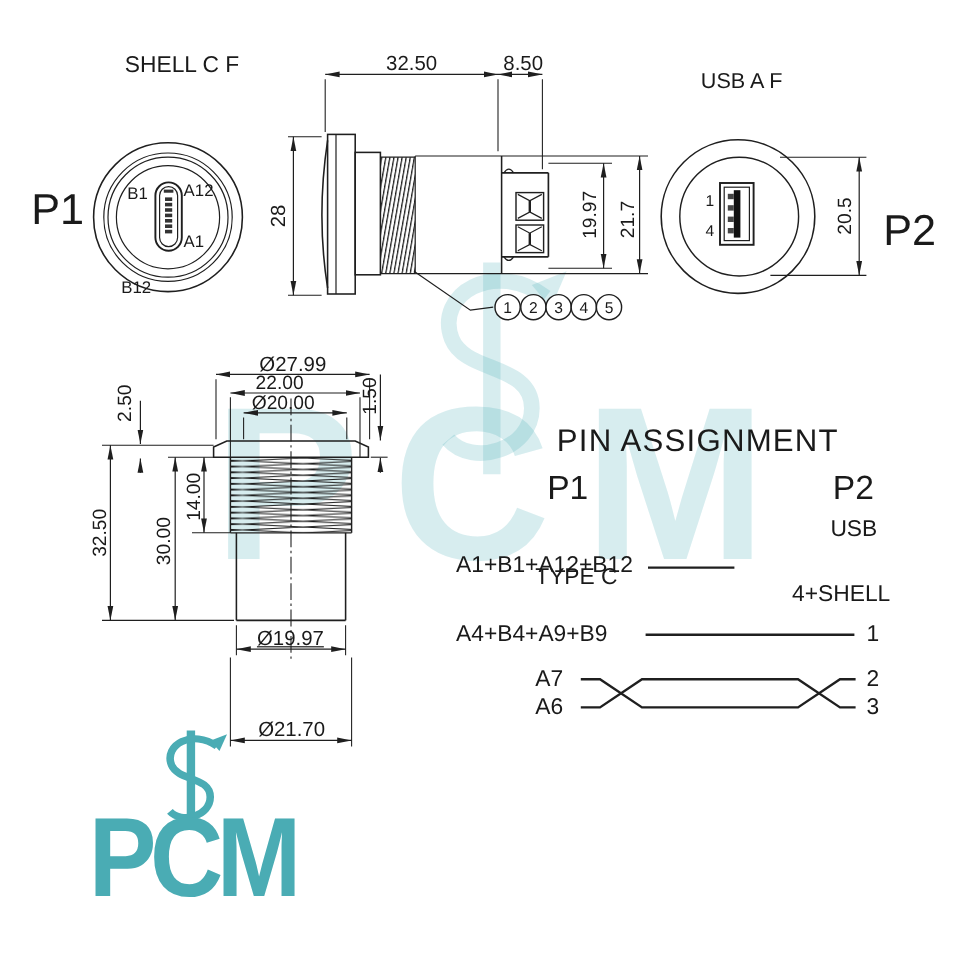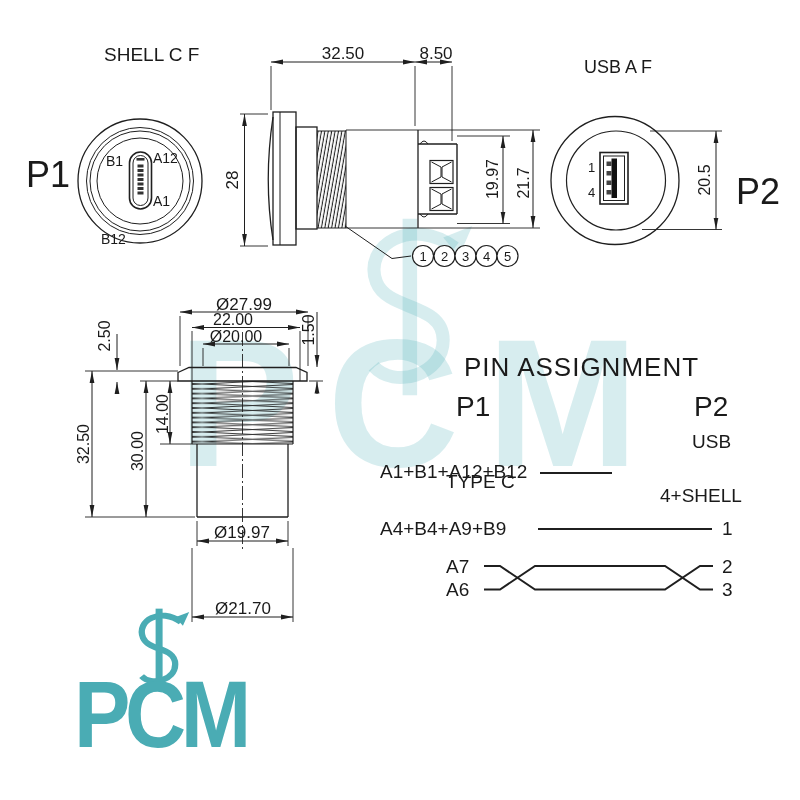--- a/index.html
+++ b/index.html
@@ -238,21 +238,21 @@
     <div class="lbl t16 rot" style="left:705px;top:180px;">20.5</div>
 
     <div class="lbl t17 c" style="left:244px;top:304px;">Ø27.99</div>
     <div class="lbl t16 c" style="left:233px;top:320px;">22.00</div>
     <div class="lbl t16 c" style="left:236px;top:337px;">Ø20.00</div>
     <div class="lbl t16 rot" style="left:105px;top:336px;">2.50</div>
     <div class="lbl t16 rot" style="left:309px;top:330px;">1.50</div>
     <div class="lbl t16 rot" style="left:84px;top:444px;">32.50</div>
     <div class="lbl t16 rot" style="left:138px;top:451px;">30.00</div>
     <div class="lbl t16 rot" style="left:163px;top:414px;">14.00</div>
-    <div class="lbl t17 c" style="left:242px;top:532px;">Ø19.97</div>
+    <div class="lbl t17 c" style="left:242px;top:532px;text-decoration:underline;">Ø19.97</div>
     <div class="lbl t17 c" style="left:243px;top:608px;">Ø21.70</div>
 
     <div class="lbl pa-title" style="left:464px;top:354px;">PIN  ASSIGNMENT</div>
     <div class="lbl pa-head" style="left:456px;top:393px;">P1</div>
     <div class="lbl pa-head" style="left:694px;top:393px;">P2</div>
     <div class="lbl pa-sub" style="left:446px;top:432px;margin-top:40px;">TYPE C</div>
     <div class="lbl pa-sub" style="left:692px;top:432px;">USB</div>
 
     <div class="lbl pa-row" style="left:380px;top:462px;">A1+B1+A12+B12</div>
     <div class="lbl pa-row" style="left:660px;top:486px;">4+SHELL</div>

